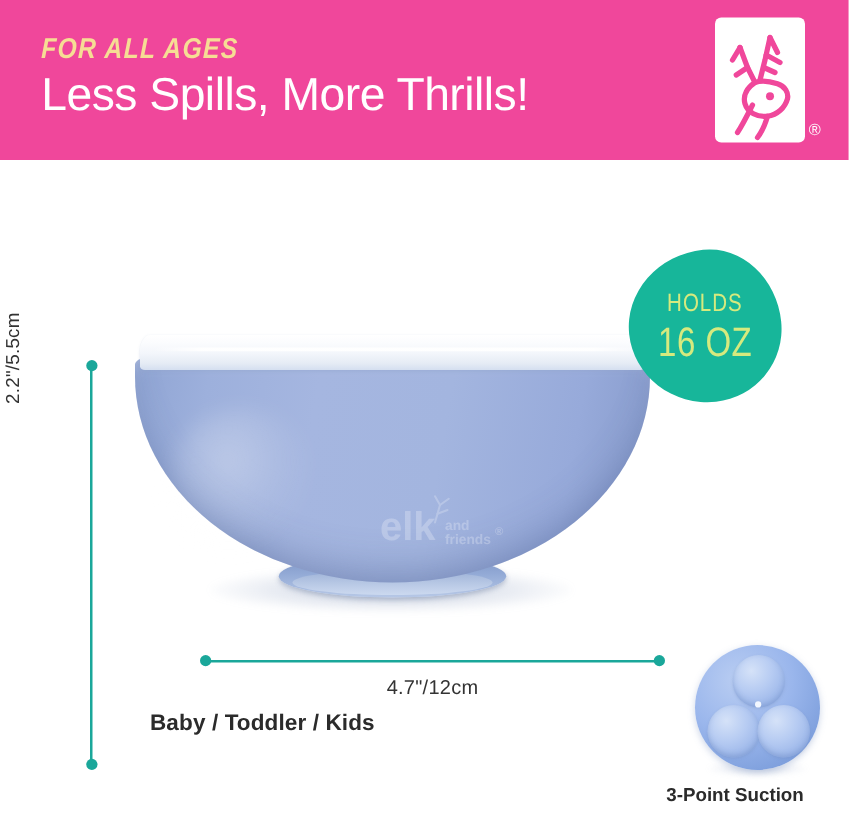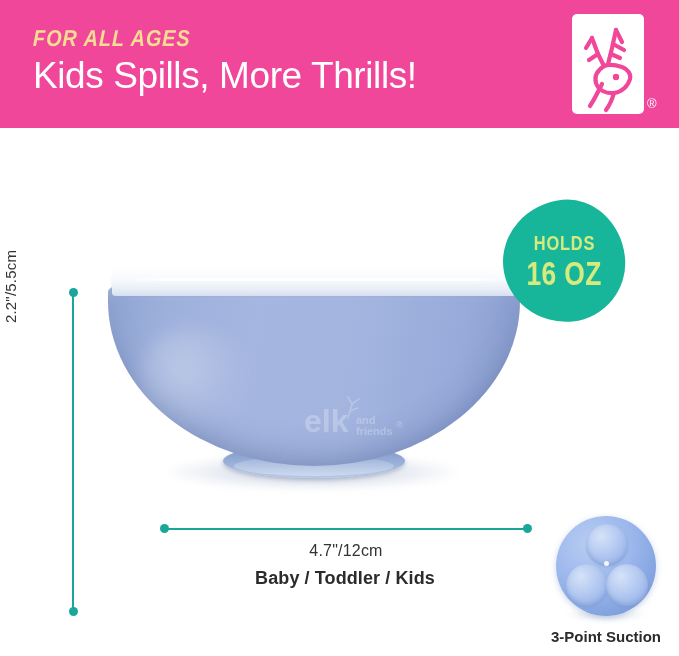--- a/index.html
+++ b/index.html
@@ -213,21 +213,21 @@
   }
   .badge-text {
     position: absolute;
     inset: 0;
     display: flex;
     flex-direction: column;
     align-items: center;
     justify-content: center;
     color: #d6ea7e;
     font-family: "Liberation Sans Narrow", "Liberation Sans", sans-serif;
-    font-weight: bold;
+    font-weight: normal;
     line-height: 1;
     text-transform: uppercase;
   }
   .badge-line1 {
     font-size: 20px;
     letter-spacing: 1px;
     transform: scaleX(0.82);
     margin-bottom: 4px;
   }
   .badge-line2 {
@@ -301,21 +301,21 @@
     color: #333333;
     letter-spacing: 0.2px;
   }
 
   
   .age-caption {
     position: absolute;
     left: 120px;
     top: 440px;
     width: 450px;
-    text-align: center;
+    text-align: left;
     font-size: 18px;
     font-weight: bold;
     color: #2b2b2b;
     letter-spacing: 0.1px;
   }
 
   
   .suction {
     position: absolute;
     left: 545px;
@@ -360,34 +360,34 @@
     height: 12px;
     border-radius: 50%;
     background: radial-gradient(ellipse, rgba(130,150,190,0.30) 0%, rgba(255,255,255,0) 72%);
     filter: blur(2px);
   }
   .suction-label {
     position: absolute;
     left: -12px;
     top: 112px;
     width: 146px;
-    text-align: center;
+    text-align: left;
     font-size: 15px;
     font-weight: bold;
     color: #2b2b2b;
   }
 </style>
 </head>
 <body>
 
 <div class="banner">
 
   <div class="banner-text-wrap">
     <div class="eyebrow">For All Ages</div>
-    <div class="headline">Kids Spills, More Thrills!</div>
+    <div class="headline">Less Spills, More Thrills!</div>
   </div>
 
   <div class="logo-card">
     <svg class="logo-svg" width="72" height="100" viewBox="0 0 72 100">
       <g fill="none" stroke="#f0479b" stroke-width="4.2" stroke-linecap="round" stroke-linejoin="round">
 
         <path d="M20 24 L26 40 L32 52"></path>
         <path d="M20 24 L14 34"></path>
         <path d="M26 40 L17 46"></path>
 

